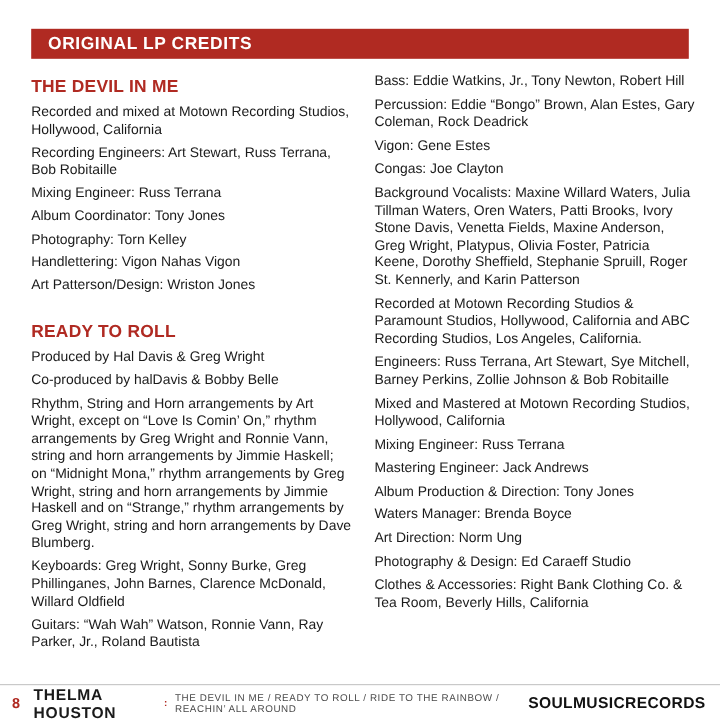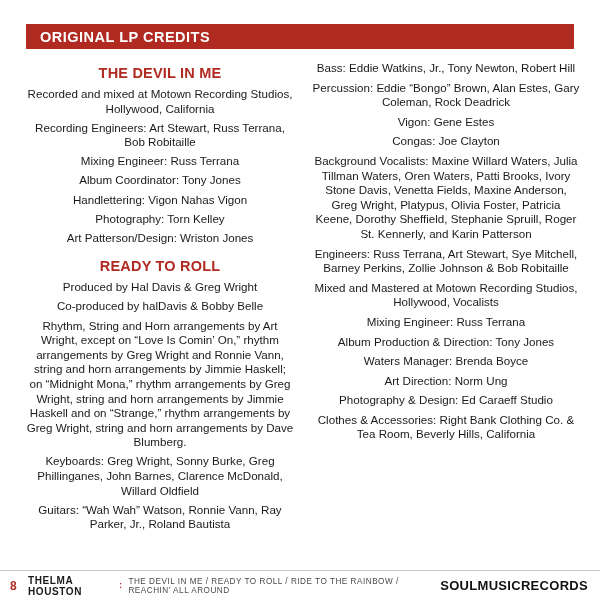--- a/index.html
+++ b/index.html
@@ -33,35 +33,34 @@
   .banner-title {
     font-size: 14.5px;
     font-weight: bold;
     font-family: "Liberation Sans", sans-serif;
     letter-spacing: 0.5px;
   }
   .columns {
     display: flex;
     gap: 18px;
     margin-top: 12px;
-    text-align: center;
   }
   .col {
     width: 268px;
     flex: 0 0 268px;
   }
   .sec-title {
     color: #b02a22;
     font-weight: bold;
     font-size: 14.5px;
     letter-spacing: 0.2px;
     margin: 4px 0 6px 0;
   }
   .sec-title.second {
-    margin-top: 13px;
+    margin-top: 24px;
   }
   .line {
     font-size: 11.6px;
     line-height: 14.6px;
     color: #1a1a1a;
     margin-bottom: 4.5px;
   }
   .col.right .line {
     margin-bottom: 5px;
   }
@@ -88,21 +87,21 @@
     flex: 1;
     display: flex;
     align-items: center;
     gap: 6px;
     font-size: 8.2px;
     letter-spacing: 0.5px;
     color: #1a1a1a;
   }
   .artist {
     font-weight: bold;
-    font-size: 10px;
+    font-size: 13px;
     letter-spacing: 0.6px;
   }
   .sep {
     color: #b02a22;
     font-weight: bold;
   }
   .titles {
     color: #4a4a4a;
     letter-spacing: 0.5px;
   }
@@ -123,41 +122,43 @@
   </div>
 
   <div class="columns">
 
     <div class="col left">
       <div class="sec-title">THE DEVIL IN ME</div>
       <div class="line">Recorded and mixed at Motown Recording Studios, Hollywood, California</div>
       <div class="line">Recording Engineers: Art Stewart, Russ Terrana, Bob Robitaille</div>
       <div class="line">Mixing Engineer: Russ Terrana</div>
       <div class="line">Album Coordinator: Tony Jones</div>
+      <div class="line">Photography: Torn Kelley</div>
       <div class="line">Handlettering: Vigon Nahas Vigon</div>
-      <div class="line">Photography: Torn Kelley</div>
       <div class="line">Art Patterson/Design: Wriston Jones</div>
 
       <div class="sec-title second">READY TO ROLL</div>
       <div class="line">Produced by Hal Davis &amp; Greg Wright</div>
       <div class="line">Co-produced by halDavis &amp; Bobby Belle</div>
       <div class="line">Rhythm, String and Horn arrangements by Art Wright, except on “Love Is Comin’ On,” rhythm arrangements by Greg Wright and Ronnie Vann, string and horn arrangements by Jimmie Haskell; on “Midnight Mona,” rhythm arrangements by Greg Wright, string and horn arrangements by Jimmie Haskell and on “Strange,” rhythm arrangements by Greg Wright, string and horn arrangements by Dave Blumberg.</div>
       <div class="line">Keyboards: Greg Wright, Sonny Burke, Greg Phillinganes, John Barnes, Clarence McDonald, Willard Oldfield</div>
       <div class="line">Guitars: “Wah Wah” Watson, Ronnie Vann, Ray Parker, Jr., Roland Bautista</div>
     </div>
 
     <div class="col right">
       <div class="line">Bass: Eddie Watkins, Jr., Tony Newton, Robert Hill</div>
       <div class="line">Percussion: Eddie “Bongo” Brown, Alan Estes, Gary Coleman, Rock Deadrick</div>
       <div class="line">Vigon: Gene Estes</div>
       <div class="line">Congas: Joe Clayton</div>
       <div class="line">Background Vocalists: Maxine Willard Waters, Julia Tillman Waters, Oren Waters, Patti Brooks, Ivory Stone Davis, Venetta Fields, Maxine Anderson, Greg Wright, Platypus, Olivia Foster, Patricia Keene, Dorothy Sheffield, Stephanie Spruill, Roger St. Kennerly, and Karin Patterson</div>
+      <div class="line">Recorded at Motown Recording Studios &amp; Paramount Studios, Hollywood, California and ABC Recording Studios, Los Angeles, California.</div>
       <div class="line">Engineers: Russ Terrana, Art Stewart, Sye Mitchell, Barney Perkins, Zollie Johnson &amp; Bob Robitaille</div>
-      <div class="line">Mixed and Mastered at Motown Recording Studios, Hollywood, Vocalists</div>
+      <div class="line">Mixed and Mastered at Motown Recording Studios, Hollywood, California</div>
       <div class="line">Mixing Engineer: Russ Terrana</div>
+      <div class="line">Mastering Engineer: Jack Andrews</div>
       <div class="line">Album Production &amp; Direction: Tony Jones</div>
       <div class="line">Waters Manager: Brenda Boyce</div>
       <div class="line">Art Direction: Norm Ung</div>
       <div class="line">Photography &amp; Design: Ed Caraeff Studio</div>
       <div class="line">Clothes &amp; Accessories: Right Bank Clothing Co. &amp; Tea Room, Beverly Hills, California</div>
     </div>
 
   </div>
 
   <div class="footer">

